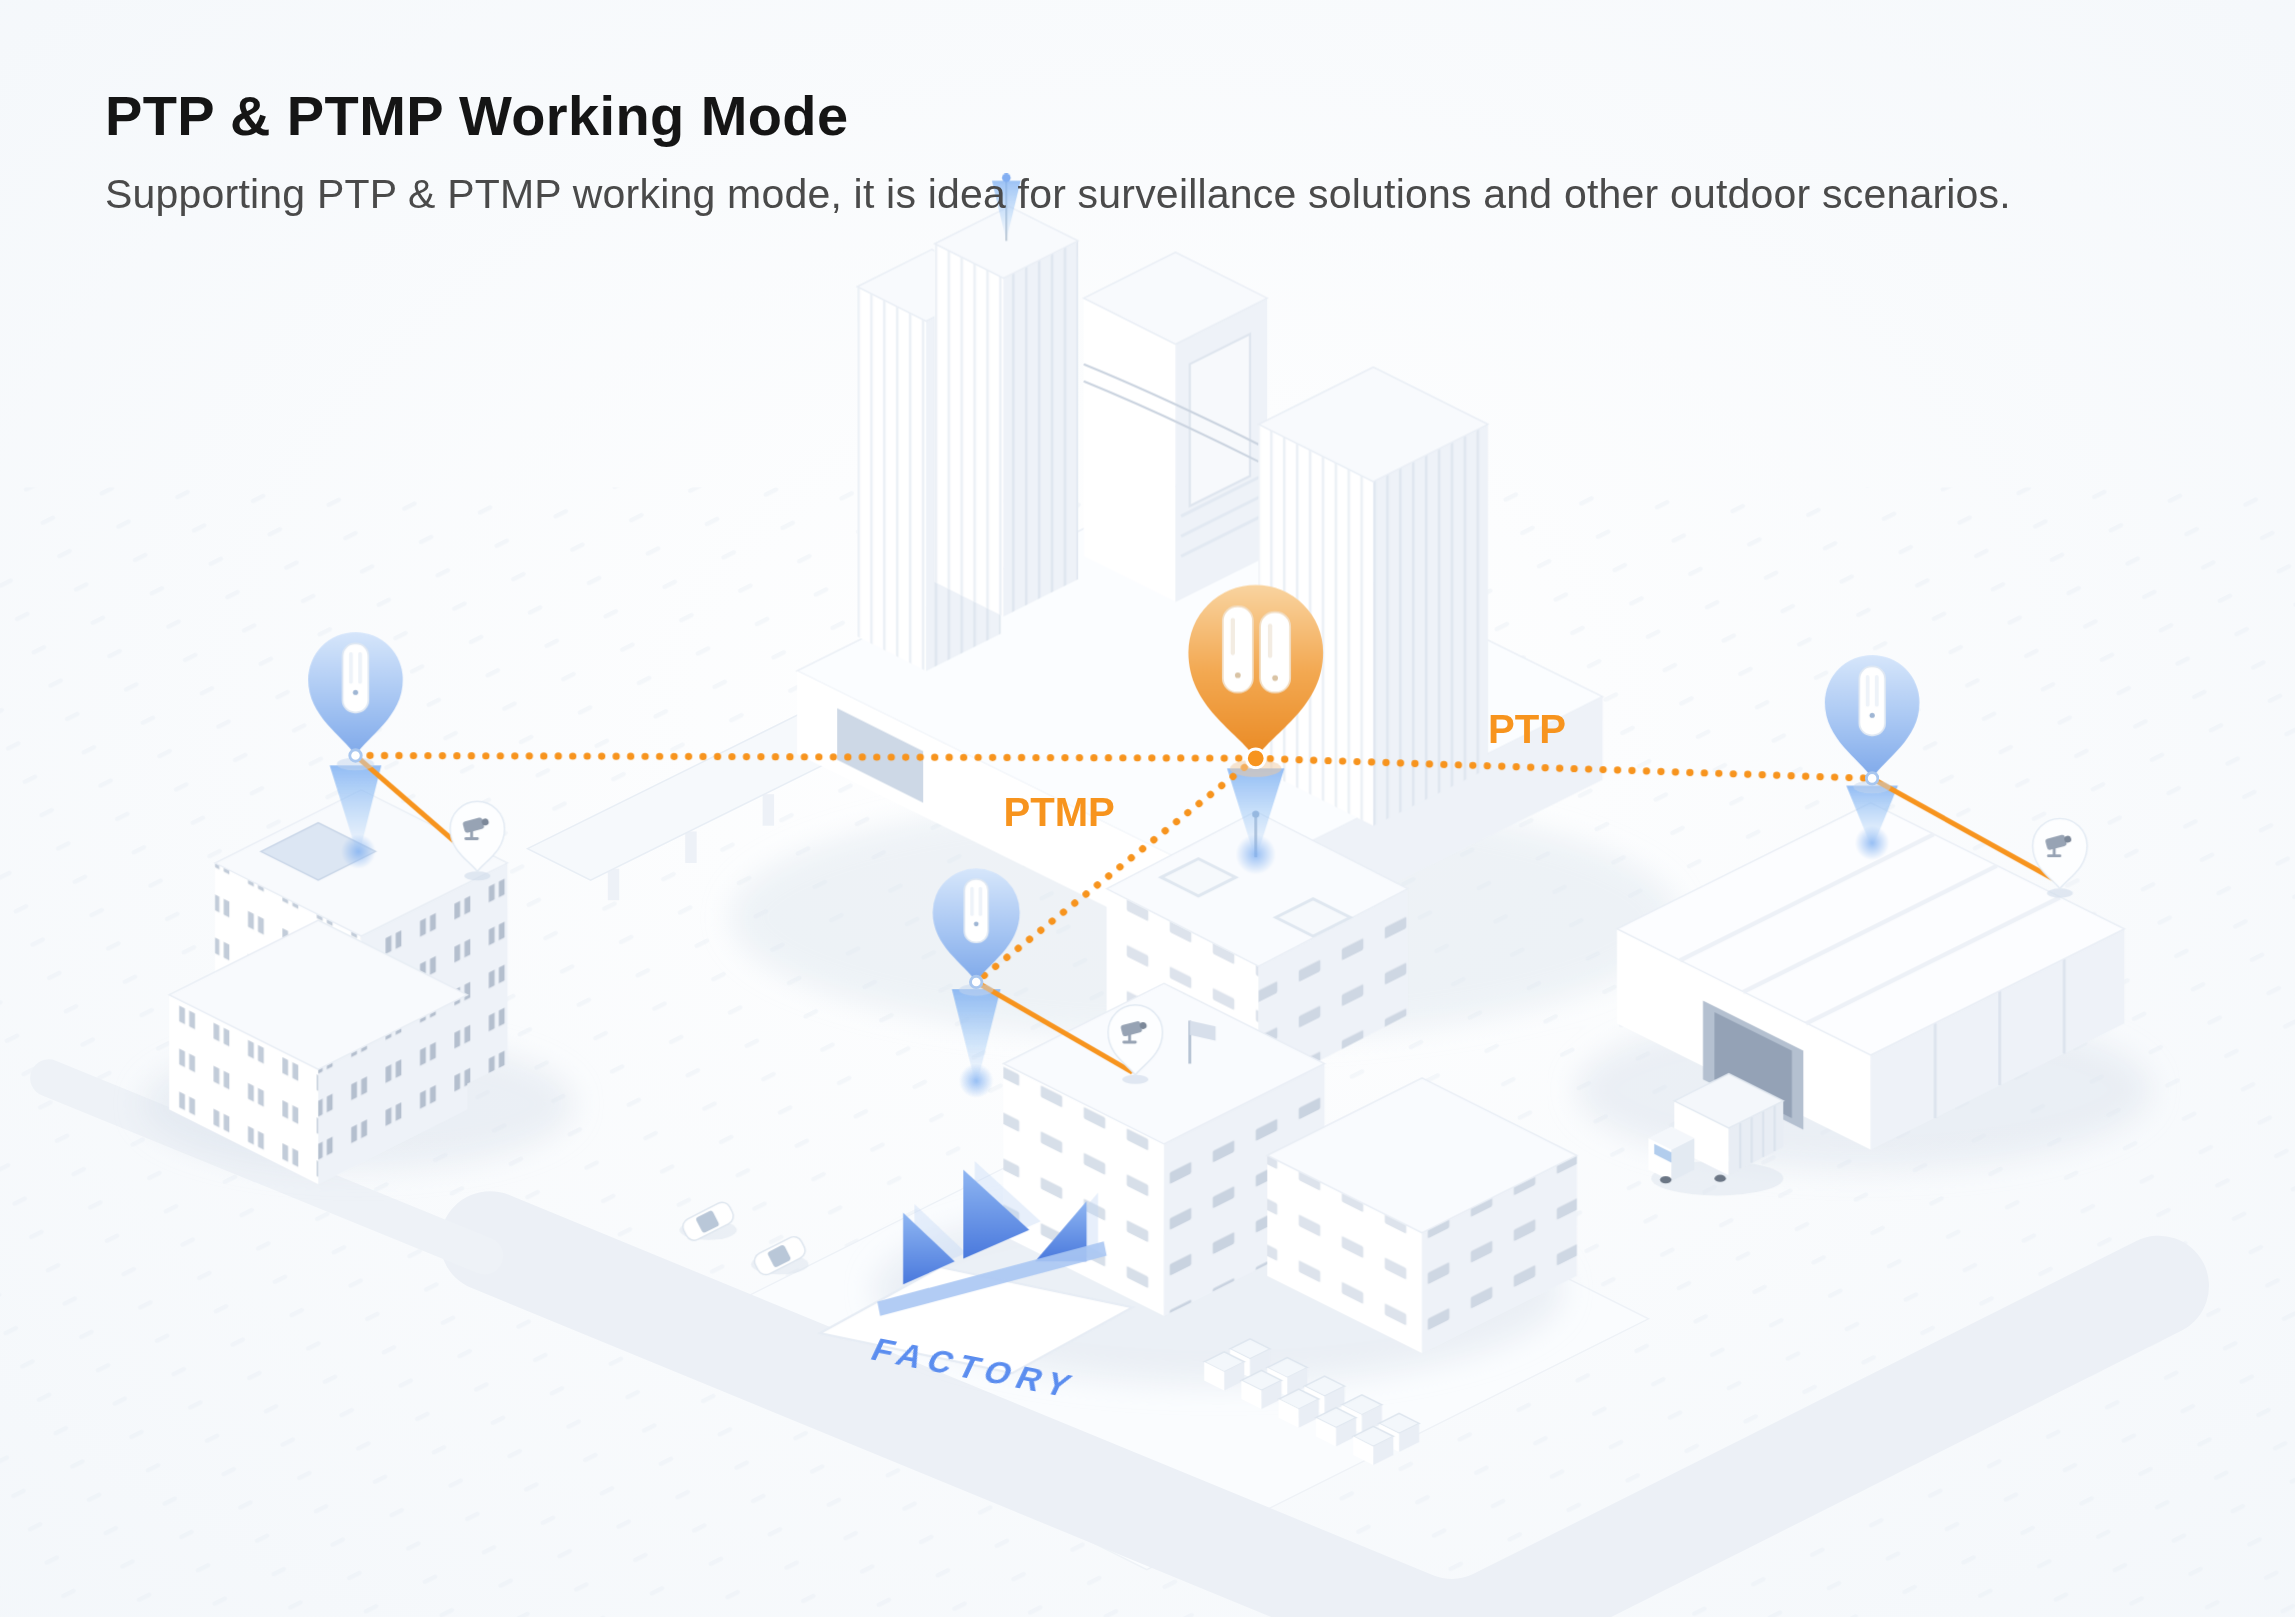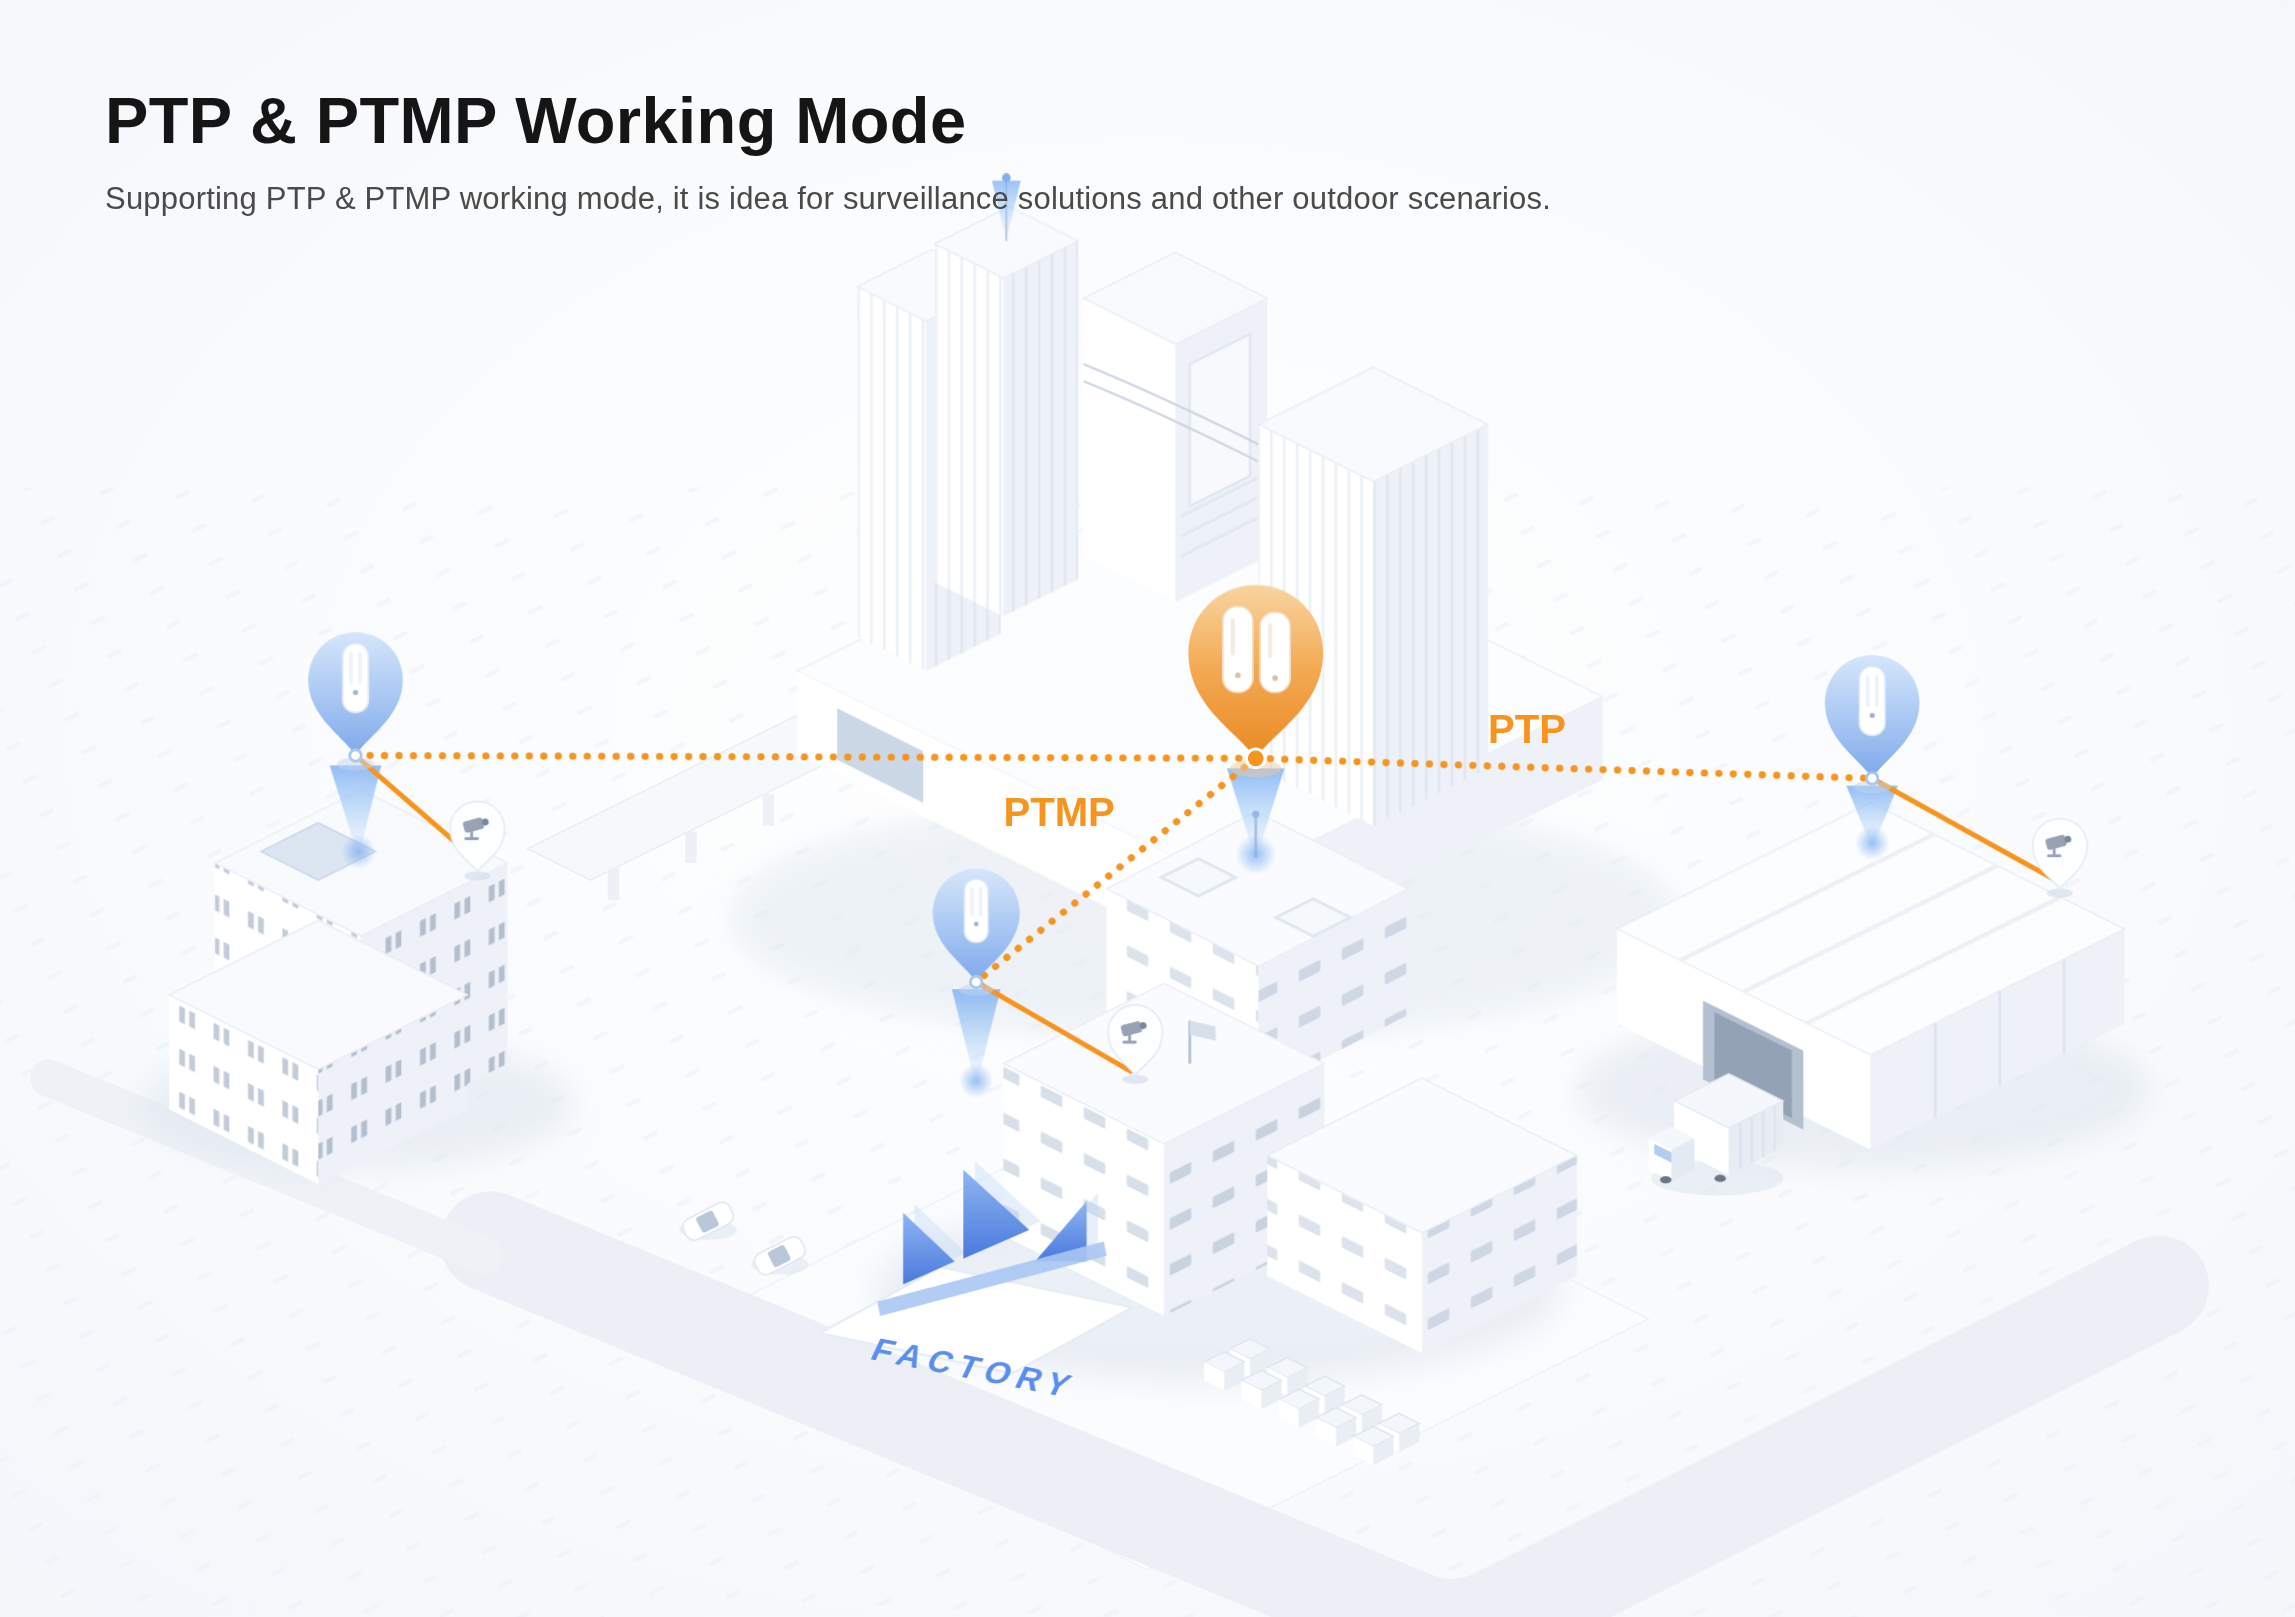--- a/index.html
+++ b/index.html
@@ -7,27 +7,27 @@
     position:relative;
     width:2295px;height:1617px;
     overflow:hidden;
     background:#ffffff;
     font-family:"Liberation Sans", sans-serif;
   }
   .scene{position:absolute;left:0;top:0;z-index:1;}
   header{position:absolute;left:105px;top:85px;z-index:2;}
   h1{
     margin:0;
-    font-size:65px;line-height:1.1;font-weight:700;
+    font-size:56px;line-height:1.1;font-weight:700;
     color:#151515;letter-spacing:0.4px;
     font-family:"Liberation Sans", sans-serif;
   }
   .subtitle{
     margin:24.4px 0 0 0;
-    font-size:31px;font-weight:400;color:#4a4a4a;letter-spacing:0.2px;
+    font-size:41px;font-weight:400;color:#4a4a4a;letter-spacing:0.2px;
   }
   svg text{font-family:"Liberation Sans", sans-serif;}
 </style>
 </head>
 <body>
 
 <div class="page">
 
   <svg class="scene" width="2295" height="1617" viewBox="0 0 1601 1128" xmlns="http://www.w3.org/2000/svg">
     <defs>

